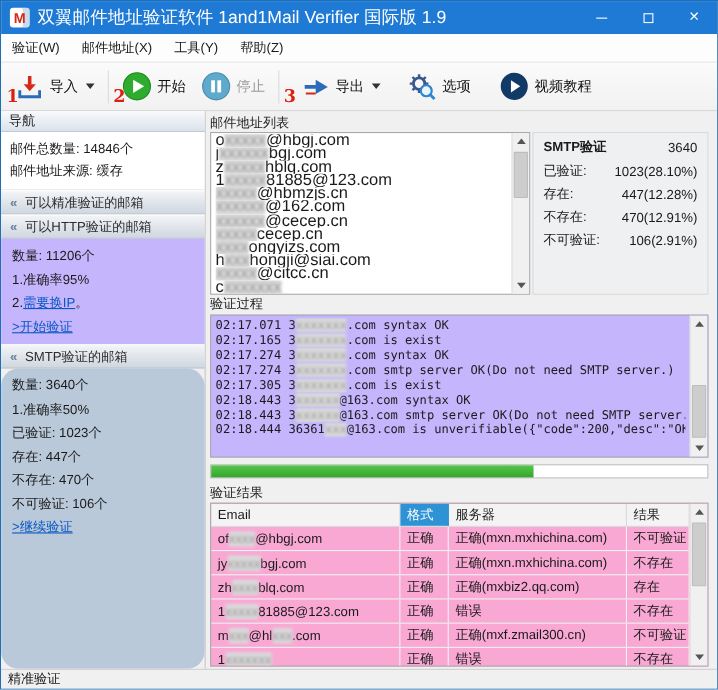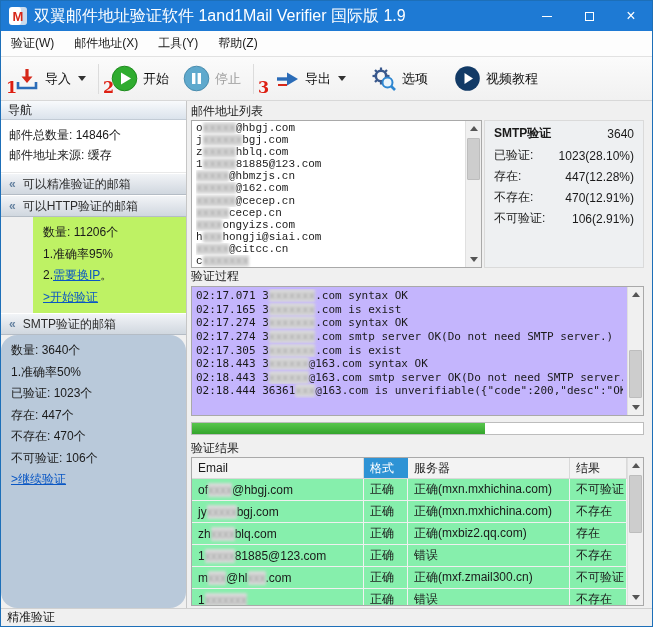--- a/index.html
+++ b/index.html
@@ -31,43 +31,43 @@
   .tsep{width:1px;height:30px;background:#dcdcdc;margin:0 5px;}
 
   
   .content{flex:1;display:flex;min-height:0;}
   .sidebar{flex:0 0 186px;border-right:1px solid #c6c6c6;display:flex;flex-direction:column;background:#f0f0f0;min-height:0;}
   .nav-header{flex:0 0 18px;line-height:18px;padding:0 7px;background:linear-gradient(#f8fafc,#dbe3ec);border-bottom:1px solid #c2cbd5;}
   .info-box{flex:0 0 53px;background:#fff;padding:5px 8px;line-height:20px;border-bottom:1px solid #e9e9e9;white-space:nowrap;}
   .sec-header{flex:0 0 22px;display:flex;align-items:center;gap:7px;padding:0 8px;background:linear-gradient(#f2f4f7,#d0d7df);border-top:1px solid #fff;border-bottom:1px solid #b4bcc5;color:#2c2c2c;cursor:pointer;white-space:nowrap;}
   .chev{color:#63809f;font-size:12px;font-weight:bold;}
   .sec-body{padding:5px 10px;line-height:21.5px;white-space:nowrap;}
-  .http-body{background:#bef264;flex:0 0 93px;margin-left:32px;}
+  .http-body{background:#c4b5fd;flex:0 0 93px;}
   .smtp-body{background:#b9c9da;flex:1;border-radius:16px;}
   .link{color:#0a57c4;text-decoration:underline;cursor:pointer;}
 
   .main{flex:1;display:flex;flex-direction:column;padding:2px 8px 2px 4px;min-width:0;min-height:0;}
   .panel-label{flex:0 0 17px;line-height:17px;color:#222;}
   .top-row{flex:0 0 146px;display:flex;}
   .email-list{flex:0 0 291px;background:#fff;border:1px solid #a9a9a9;display:flex;min-width:0;}
-  .email-rows{flex:1;overflow:hidden;padding:1px 0 0 4px;font-size:11px;line-height:12.1px;font-family:Liberation Mono, monospace;}
+  .email-rows{flex:1;overflow:hidden;padding:1px 0 0 4px;font-size:15px;line-height:12.1px;}
   .email-row{white-space:nowrap;overflow:hidden;}
   .stats-panel{flex:1;margin-left:2px;background:#eef0f2;border:1px solid #dadada;padding:1px 9px;}
   .stats-head{display:flex;justify-content:space-between;align-items:center;height:23px;}
   .stats-title{font-weight:bold;}
   .stats-row{display:flex;justify-content:space-between;align-items:center;height:21px;}
 
   .log-box{flex:0 0 130px;background:#c4b5fd;border:1px solid #a9a9a9;display:flex;margin-top:1px;min-width:0;}
   .log-lines{flex:1;overflow:hidden;font-family:"DejaVu Sans Mono","Liberation Mono",monospace;font-size:11px;line-height:13.6px;padding:2px 4px;}
   .log-line{white-space:nowrap;overflow:hidden;}
 
   .progress{flex:0 0 13px;margin:6px 0 5px 0;background:#fff;border:1px solid #bdbdbd;}
   .progress-fill{height:100%;background:linear-gradient(#58c64d,#34a52c);}
 
-  .results{flex:1;background:#86efac;border:1px solid #a9a9a9;display:flex;min-height:0;}
+  .results{flex:1;background:#f9a8d4;border:1px solid #a9a9a9;display:flex;min-height:0;}
   .rtable{flex:1;display:flex;flex-direction:column;overflow:hidden;min-width:0;}
   .rhead{flex:0 0 21px;display:flex;background:#f3f3f3;border-bottom:1px solid #d9d9d9;}
   .rhead>div{padding:0 6px;border-right:1px solid #d9d9d9;display:flex;align-items:center;}
   .rhead .c-fmt{background:#2e93d5;color:#fff;border-right-color:#2e93d5;}
   .c-email{width:172px;flex:0 0 172px;}
   .c-fmt{width:44px;flex:0 0 44px;}
   .c-srv{width:162px;flex:0 0 162px;}
   .c-res{flex:1;}
   .rrow{flex:0 0 22px;display:flex;border-bottom:1px solid #f0f0f0;}
   .rrow>div{padding:0 6px;border-right:1px solid #f2f2f2;display:flex;align-items:center;white-space:nowrap;overflow:hidden;}

